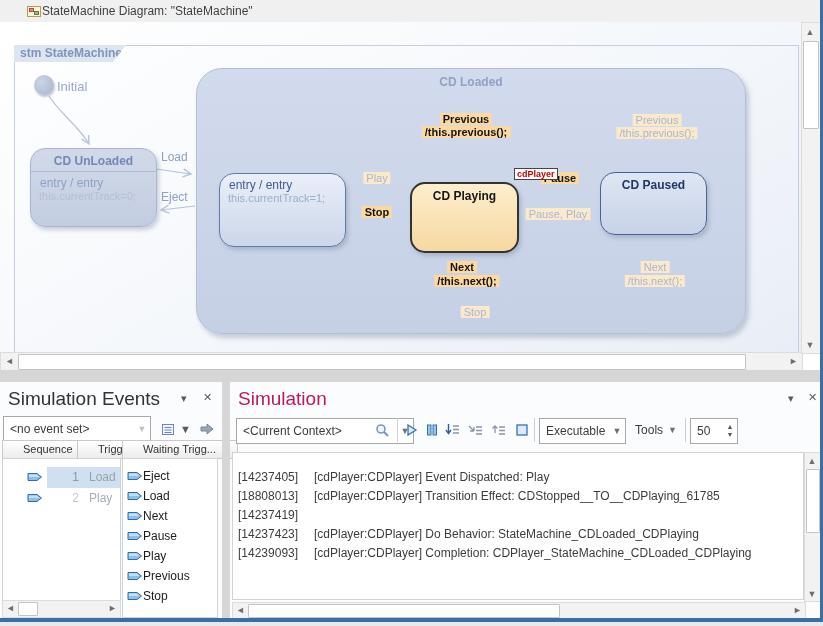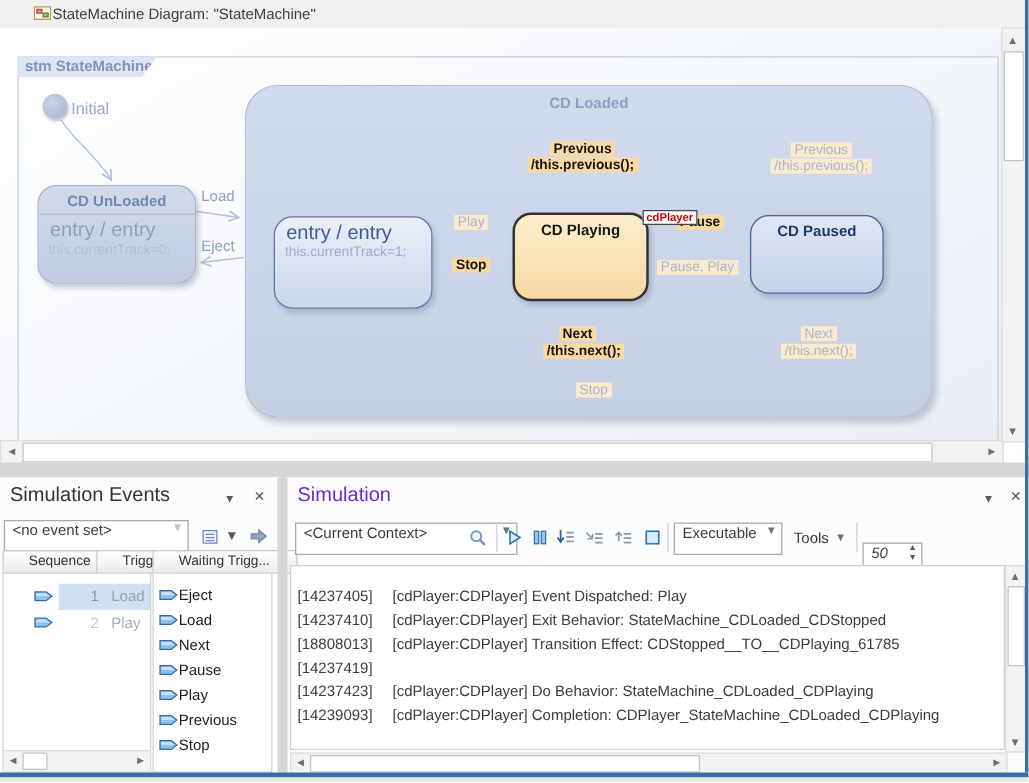--- a/index.html
+++ b/index.html
@@ -16,36 +16,36 @@
   #frame{left:14px;top:23px;width:783px;height:306px;border:1px solid #c3cede;}
   #frametab{left:14px;top:23px;width:106px;height:17px;background:#dde5f1;
             clip-path:polygon(0 0,100% 0,calc(100% - 13px) 100%,0 100%);
             font-size:12px;font-weight:bold;color:#8095ba;line-height:17px;padding-left:6px;}
   .init{width:20px;height:20px;border-radius:50%;
         background:radial-gradient(circle at 35% 35%,#ccd5e5,#a6b3cd);
         box-shadow:1px 2px 2px rgba(100,110,140,.4);}
   .init-lbl{font-size:13px;color:#9aa8c8;}
   .state{border-radius:15px;box-shadow:2px 3px 4px rgba(110,120,145,.35);overflow:hidden;}
   .state .ttl{font-size:12px;font-weight:bold;text-align:center;padding-top:5px;height:17px;}
-  .state .body{font-size:16px;padding:4px 0 0 9px;}
+  .state .body{font-size:12px;padding:4px 0 0 9px;}
   #st-unloaded{left:30px;top:126px;width:125px;height:77px;
       background:linear-gradient(180deg,#d2dae9,#c3cde1);border:1px solid #a9b5d0;}
   #st-unloaded .ttl{color:#7388b6;border-bottom:1px solid #b2bdd5;}
   #st-unloaded .body{color:#8fa0c4;}
   #st-unloaded .eff{color:#b3bfd8;font-size:11px;padding-left:8px;}
   #st-loaded{left:196px;top:46px;width:548px;height:264px;border-radius:26px;
       background:linear-gradient(180deg,#d2dbed,#c6d0e5);border:1px solid #b4bfd7;
       box-shadow:3px 4px 5px rgba(110,120,145,.35);}
   #st-loaded .ctitle{font-size:12px;font-weight:bold;color:#90a1c4;text-align:center;padding-top:6px;}
   #st-stopped{left:219px;top:151px;width:125px;height:72px;
       background:linear-gradient(180deg,#eaeff8,#ccd6ea);border:1px solid #5f7ab0;}
   #st-stopped .ttl{color:#1f3864;border-bottom:1px solid #7c92bc;}
   #st-stopped .body{color:#3f5c94;}
   #st-stopped .eff{color:#9dadcc;font-size:11px;padding-left:8px;}
-  #st-playing{left:410px;top:148px;width:105px;height:67px;
+  #st-playing{left:410px;top:160px;width:105px;height:67px;
       background:linear-gradient(180deg,#fdeecd,#f6d8a2);border:2px solid #333333;}
   #st-playing .ttl{color:#161616;}
   #st-paused{left:600px;top:150px;width:105px;height:61px;
       background:linear-gradient(180deg,#dfe6f3,#c7d2e8);border:1px solid #47639c;}
   #st-paused .ttl{color:#1f3864;}
   .dlabel{position:absolute;transform:translateX(-50%);font-size:11px;
           padding:0 3px;white-space:nowrap;z-index:4;}
   .lbl-active{background:#fcd9a0;color:#141414;font-weight:bold;}
   .lbl-faded{background:#fae9cb;color:#a9b6d2;}
   .lbl-plain{position:absolute;font-size:12px;color:#8da0c6;white-space:nowrap;}
@@ -53,24 +53,24 @@
          color:#cc0000;font-size:9px;font-weight:bold;padding:0 2px;}
   
   .sbar{background:#f2f2f2;border:1px solid #dcdcdc;}
   .sbtn{position:absolute;background:#f2f2f2;color:#6e6e6e;font-size:9px;
         display:flex;align-items:center;justify-content:center;}
   .sthumb{position:absolute;background:#ffffff;border:1px solid #c4c4c4;border-radius:1px;}
   
   #splitband{left:0;top:370px;width:823px;height:12px;background:#d6d6d6;}
   #bottom{left:0;top:382px;width:820px;height:236px;background:#fbfcfd;}
   #vsplit{left:222px;top:0;width:8px;height:236px;background:#d6d6d6;}
-  .ptitle{font-size:16px;}
+  .ptitle{font-size:19px;}
   .pbtn{position:absolute;font-size:11px;color:#5a5a5a;cursor:default;}
   .combo{position:absolute;background:#ffffff;border:1px solid #a8a8a8;
-         display:flex;font-size:12px;color:#3c3c3c;}
+         display:flex;align-items:center;font-size:12px;color:#3c3c3c;}
   .combo .cv{flex:1;padding-left:6px;white-space:nowrap;overflow:hidden;}
   .combo .ca{width:16px;text-align:center;color:#707070;font-size:9px;}
   .colhdr{position:absolute;background:linear-gradient(#ffffff,#ececec);
           border:1px solid #c9c9c9;font-size:11px;color:#333;
           line-height:17px;padding-left:20px;overflow:hidden;white-space:nowrap;}
   .listbox{position:absolute;background:#ffffff;border:1px solid #d2d2d2;}
   .seqrow{position:absolute;height:21px;display:flex;align-items:center;font-size:12px;}
   .witem{position:absolute;height:18px;display:flex;align-items:center;font-size:12px;color:#1c1c1c;}
   .logrow{display:flex;height:19px;align-items:center;font-size:12px;color:#3c3c3c;white-space:nowrap;}
   .logrow .ts{width:76px;flex:none;}
@@ -289,21 +289,21 @@
               <polygon points="2,3.5 9.5,3.5 12.5,6 2,6" fill="#c8e0f6"></polygon>
             </svg>
             <span>Stop</span>
           </div>
       </div>
     </div>
 
     <div class="abs" id="vsplit"></div>
 
     <div class="abs" style="left:230px;top:0;width:590px;height:236px;">
-      <span class="abs ptitle" style="left:8px;top:6px;color:#6d28d9;">Simulation</span>
+      <span class="abs ptitle" style="left:8px;top:6px;color:#be185d;">Simulation</span>
       <span class="pbtn" style="left:558px;top:10px;">▾</span>
       <span class="pbtn" style="left:578px;top:9px;">✕</span>
 
       <div class="combo" style="left:6px;top:36px;width:176px;height:24px;">
         <span class="cv">&lt;Current Context&gt;</span>
         <span class="ca">▼</span>
       </div>
       <div class="tbtn" style="left:136px;top:37px;width:22px;height:22px;left:138px;" hidden=""></div>
       <div class="tbtn" style="left:140px;top:37px;width:24px;height:22px;">
         <svg width="15" height="15">
@@ -350,38 +350,34 @@
       <div class="vsep" style="left:304px;top:36px;height:24px;"></div>
       <div class="combo" style="left:309px;top:36px;width:85px;height:24px;">
         <span class="cv">Executable</span>
         <span class="ca">▼</span>
       </div>
       <div class="tbtn" style="left:400px;top:36px;width:52px;height:24px;font-size:12px;color:#3c3c3c;">
         <span>Tools</span>
         <span style="font-size:9px;color:#707070;margin-left:5px;">▼</span>
       </div>
       <div class="vsep" style="left:455px;top:36px;height:24px;"></div>
-      <div class="combo" style="left:460px;top:52px;width:46px;height:24px;font-style:italic;">
+      <div class="combo" style="left:460px;top:36px;width:46px;height:24px;">
         <span class="cv">50</span>
         <span style="width:14px;display:flex;flex-direction:column;align-items:center;font-size:7px;color:#555;line-height:8px;">
           <span>▲</span>
           <span>▼</span>
         </span>
       </div>
 
       <div class="listbox" style="left:2px;top:70px;width:572px;height:148px;overflow:hidden;padding:14px 0 0 5px;box-sizing:border-box;">
         <div class="logrow">
             <span class="ts">[14237405]</span>
             <span>[cdPlayer:CDPlayer] Event Dispatched: Play</span>
           </div>
         <div class="logrow">
-            <span class="ts">[14237410]</span>
-            <span>[cdPlayer:CDPlayer] Exit Behavior: StateMachine_CDLoaded_CDStopped</span>
-          </div>
-        <div class="logrow">
             <span class="ts">[18808013]</span>
             <span>[cdPlayer:CDPlayer] Transition Effect: CDStopped__TO__CDPlaying_61785</span>
           </div>
         <div class="logrow">
             <span class="ts">[14237419]</span>
           </div>
         <div class="logrow">
             <span class="ts">[14237423]</span>
             <span>[cdPlayer:CDPlayer] Do Behavior: StateMachine_CDLoaded_CDPlaying</span>
           </div>

